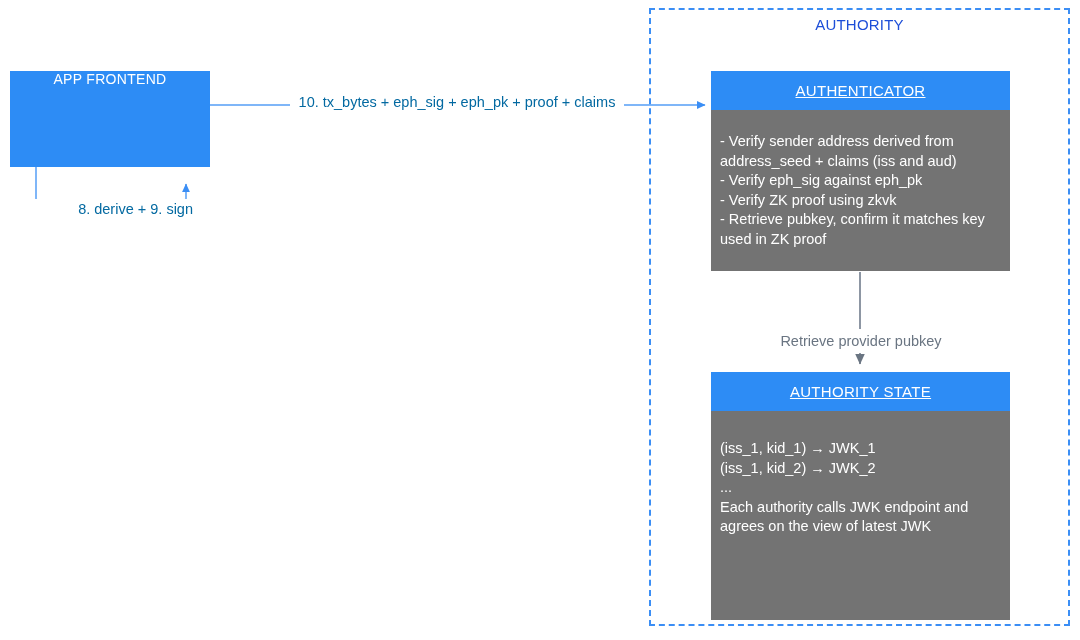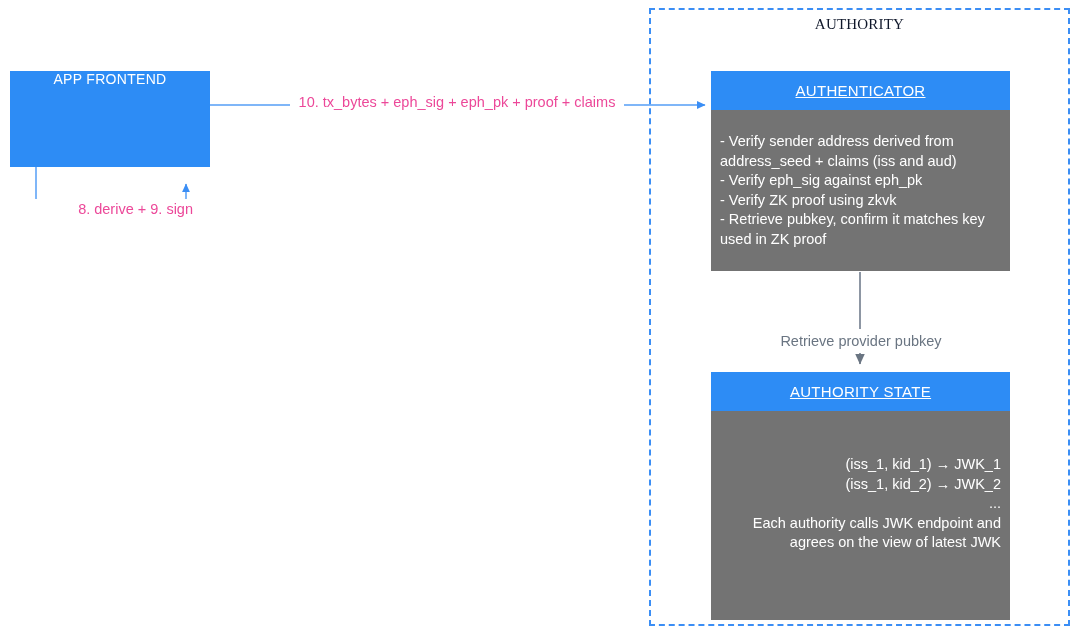--- a/index.html
+++ b/index.html
@@ -39,24 +39,23 @@
     height: 618px;
     border: 2px dashed #3b8ef5;
     box-sizing: border-box;
   }
   .authority-title {
     position: absolute;
     left: 649px;
     top: 16px;
     width: 421px;
     text-align: center;
-    color: #0f172a;
+    color: #1d4ed8;
     font-size: 15px;
     letter-spacing: 0.2px;
-    font-family: Liberation Serif, serif;
   }
 
   
   .node-solid {
     position: absolute;
     left: 10px;
     top: 71px;
     width: 200px;
     height: 96px;
     background: #2d8cf5;
@@ -91,30 +90,30 @@
     font-size: 14.5px;
     line-height: 19.5px;
     padding: 22px 9px 10px 9px;
     box-sizing: border-box;
     height: calc(100% - 39px);
     white-space: pre-wrap;
     overflow: hidden;
   }
   #authenticator-node { left: 711px; top: 71px; width: 299px; height: 200px; }
   #authority-state-node { left: 711px; top: 372px; width: 299px; height: 248px; }
-  #authority-state-node .card-body { padding-top: 44px; text-align: right; }
+  #authority-state-node .card-body { padding-top: 28px; }
 
   
   .edge-label {
     position: absolute;
     text-align: center;
     font-size: 14.5px;
     line-height: 20px;
   }
-  .edge-label.blue { color: #ec4899; }
+  .edge-label.blue { color: #0369a1; }
   .edge-label.grey { color: #6a7582; }
 
   #label-tx {
     left: 290px;
     top: 90px;
     width: 330px;
     background: #ffffff;
     padding: 2px 2px;
   }
   #label-self-loop {

